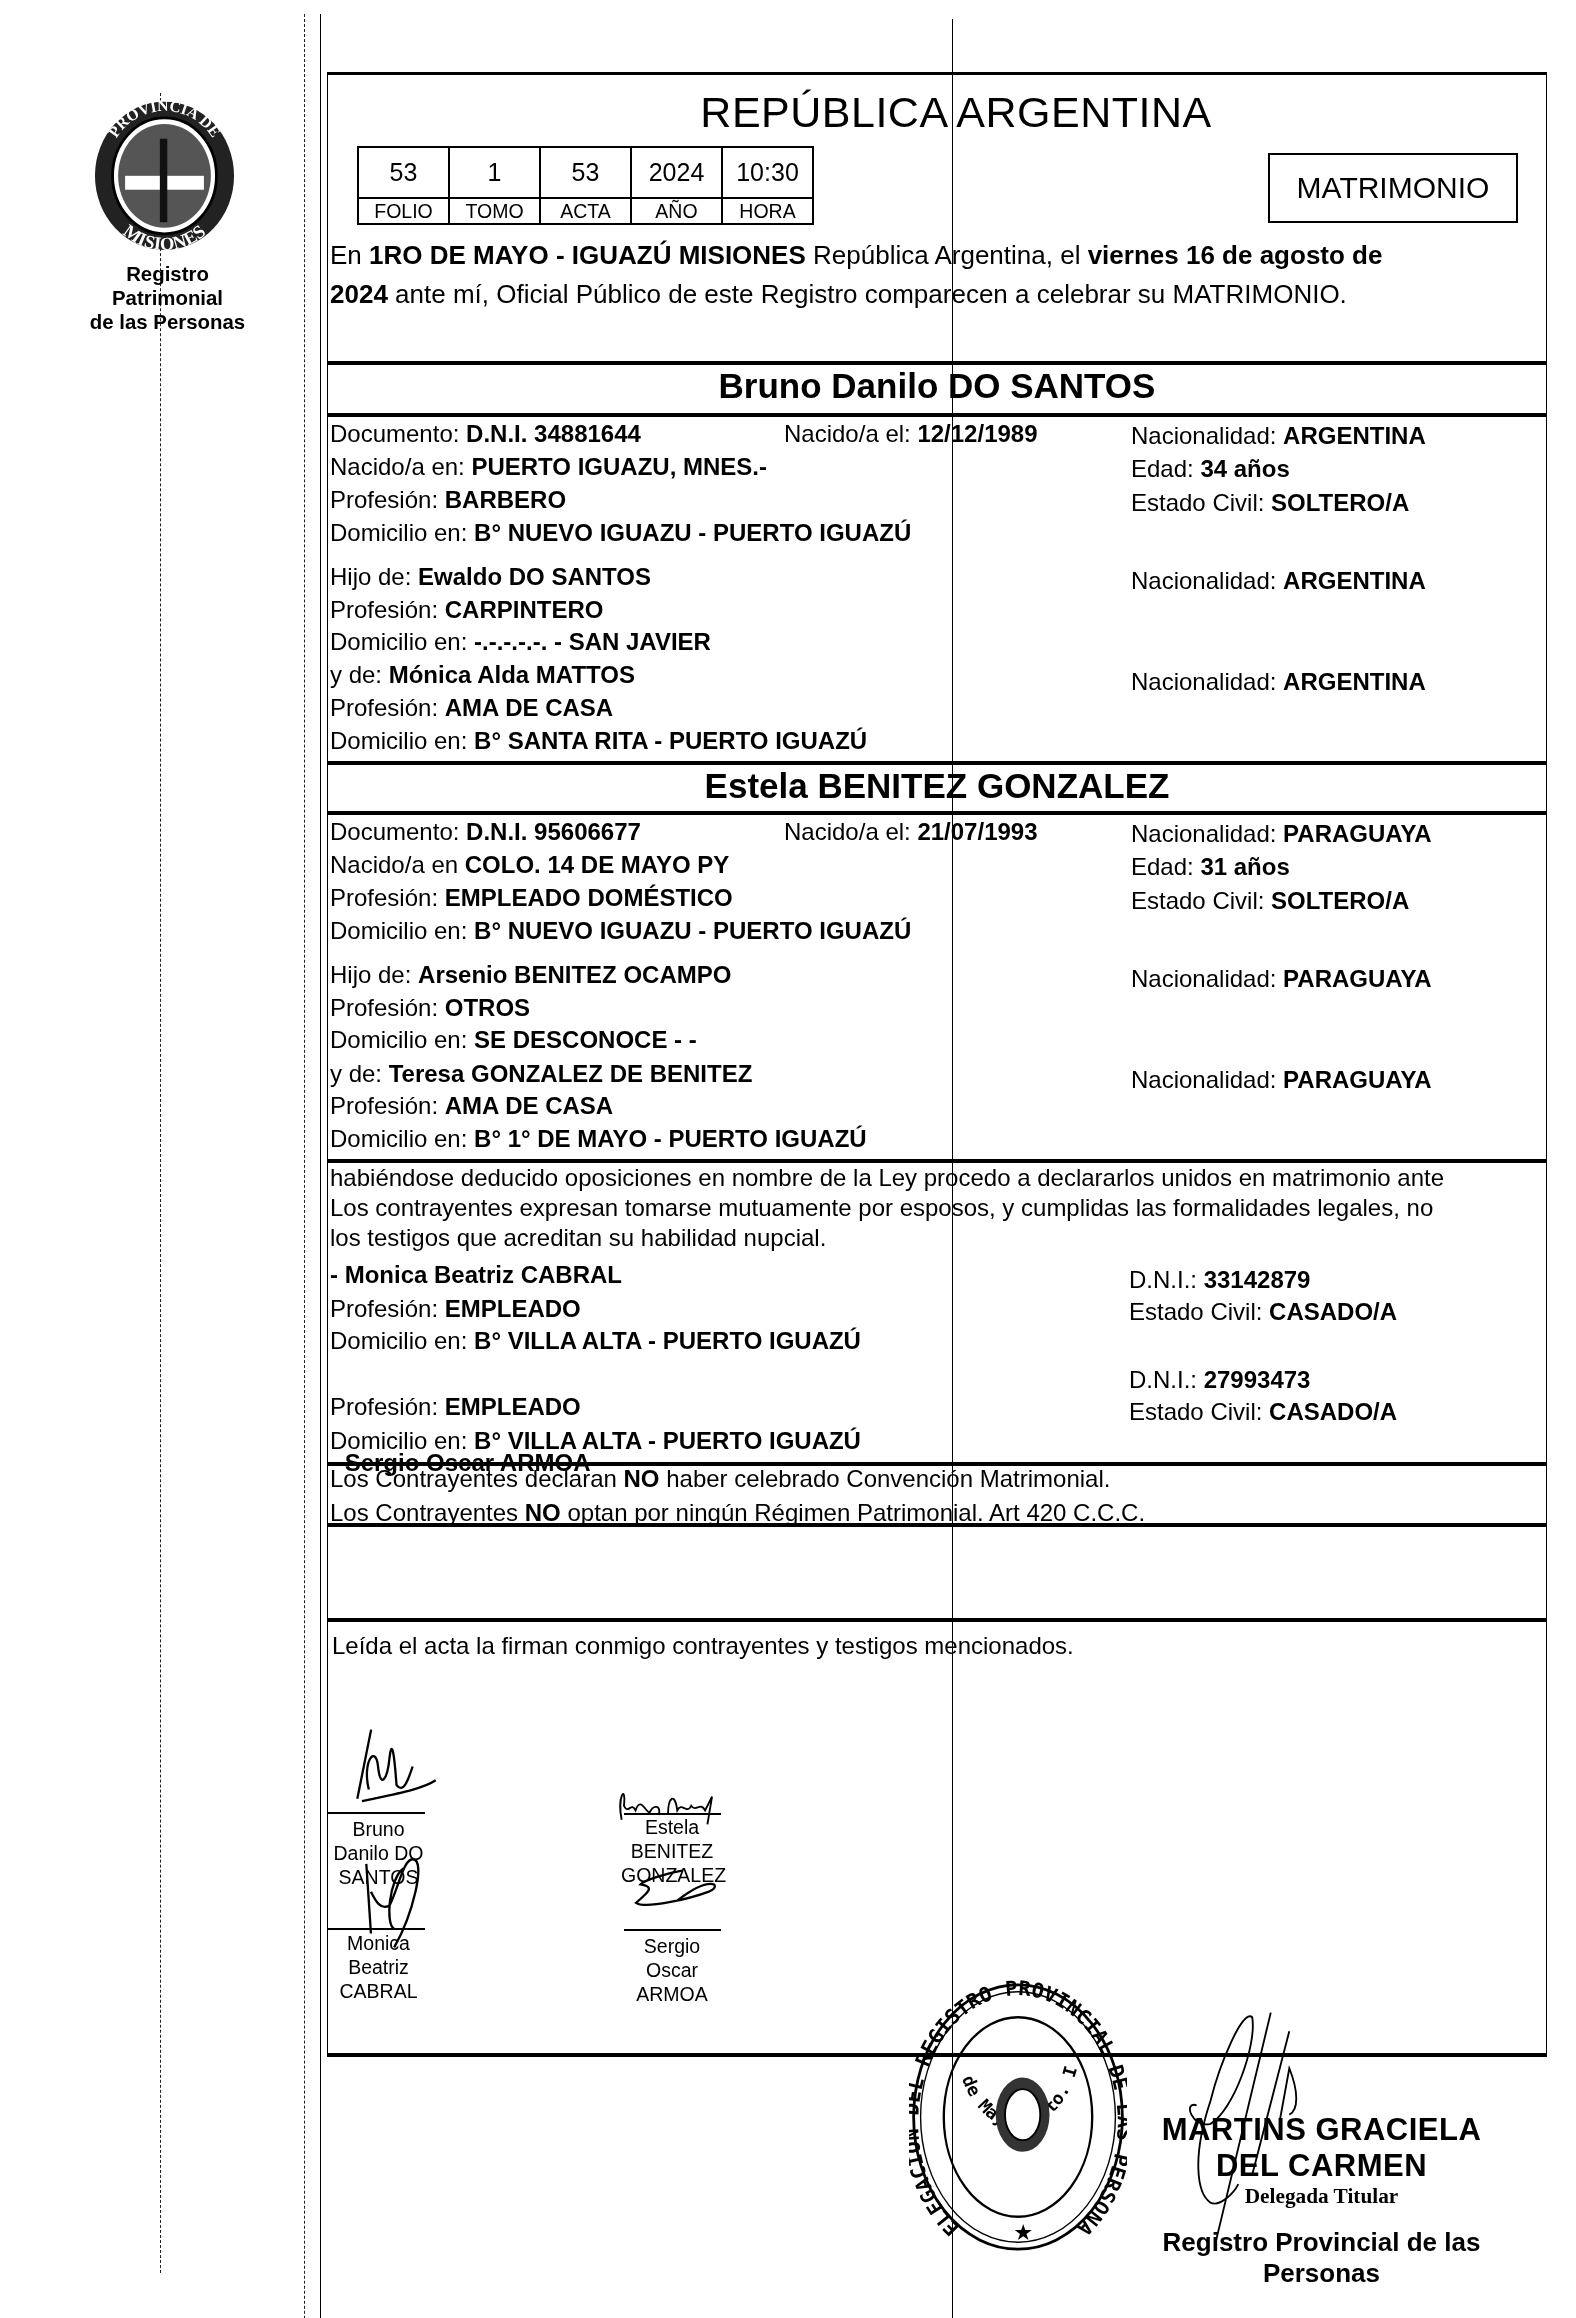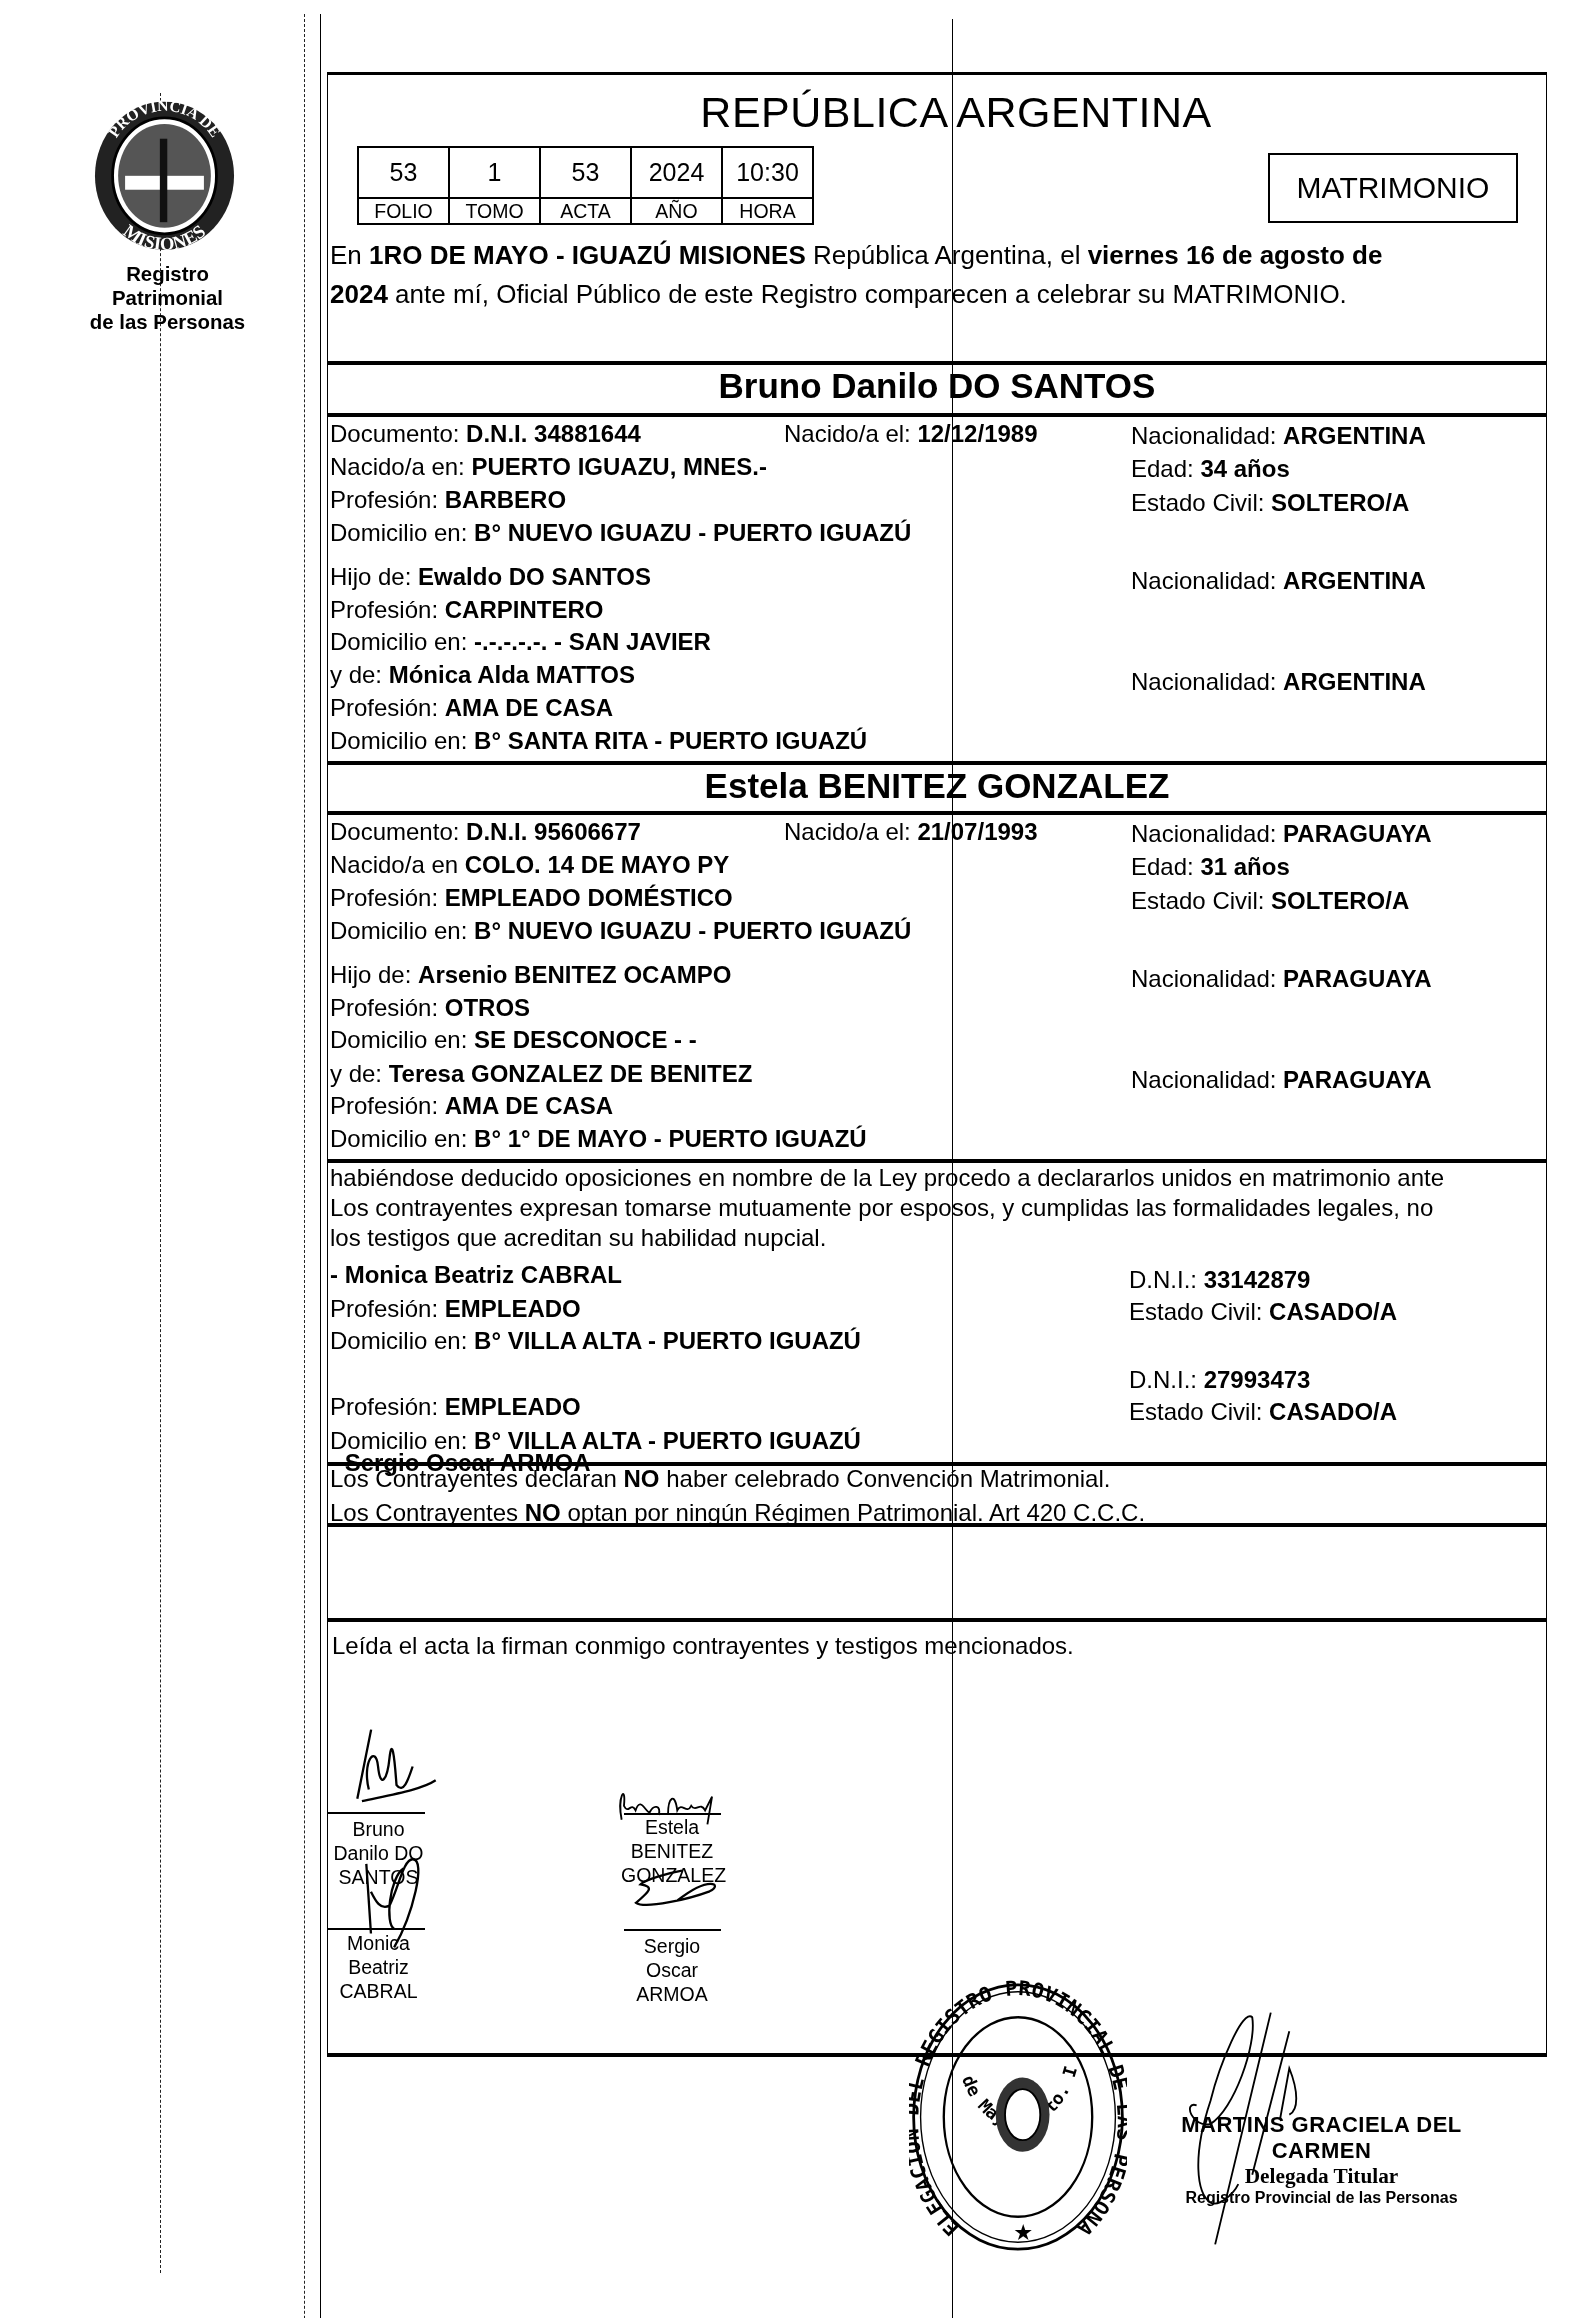--- a/index.html
+++ b/index.html
@@ -26,23 +26,23 @@
   .person-name { left:327px; width:1220px; text-align:center; font-size:35px; font-weight:700; }
   .line { position:absolute; font-size:24px; line-height:28px; white-space:nowrap; }
   .line b { font-weight:700; }
   .para { position:absolute; left:330px; width:1214px; font-size:24px; line-height:30px; }
   
   .sig-line { position:absolute; height:0; border-top:2.8px solid #000; }
   .sig-name { position:absolute; text-align:center; font-size:19.5px; line-height:24px; }
   .sig { position:absolute; }
   .seal { left:909px; top:1980px; width:218px; height:274px; }
   .official { left:1159px; top:2112px; width:325px; text-align:center; }
-  .official .n { font-size:22px; font-weight:700; letter-spacing:0.5px; }
+  .official .n { font-size:31px; font-weight:700; letter-spacing:0.5px; }
   .official .r { font-size:21.3px; font-family:"Liberation Serif", serif; font-weight:700; }
-  .official .o { font-size:16px; font-weight:700; }
+  .official .o { font-size:26px; font-weight:700;margin-top:18px; }
 </style>
 </head>
 <body>
 
 <div class="vline-dash" style="left:160px;top:93px;height:2180px;"></div>
 <div class="vline-dash" style="left:304px;top:14px;height:2550px;"></div>
 <div class="vline" style="left:320px;top:14px;height:2504px;"></div>
 <div class="fold"></div>
 
 <div class="abs logo">

